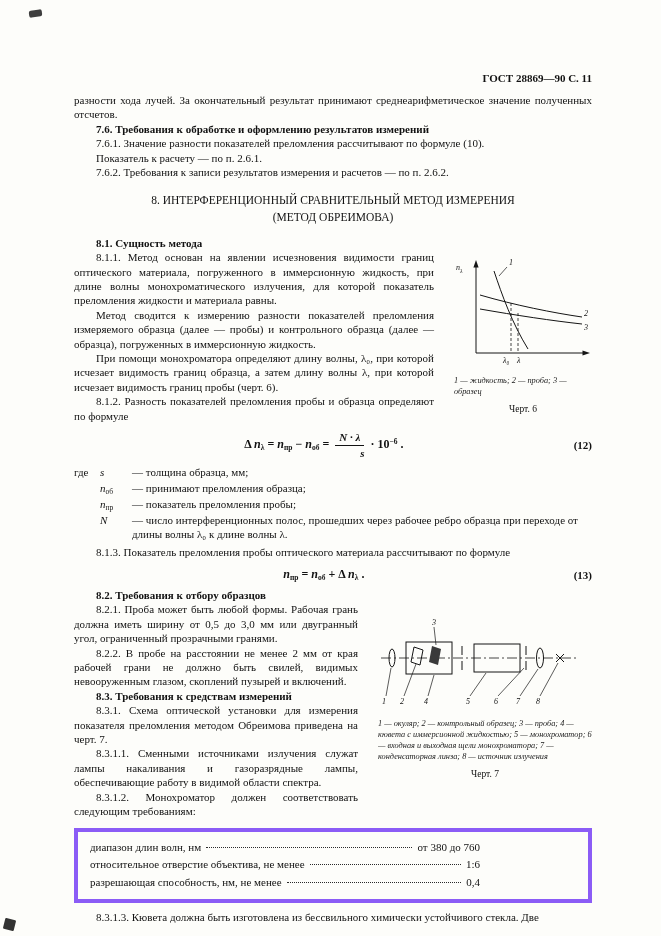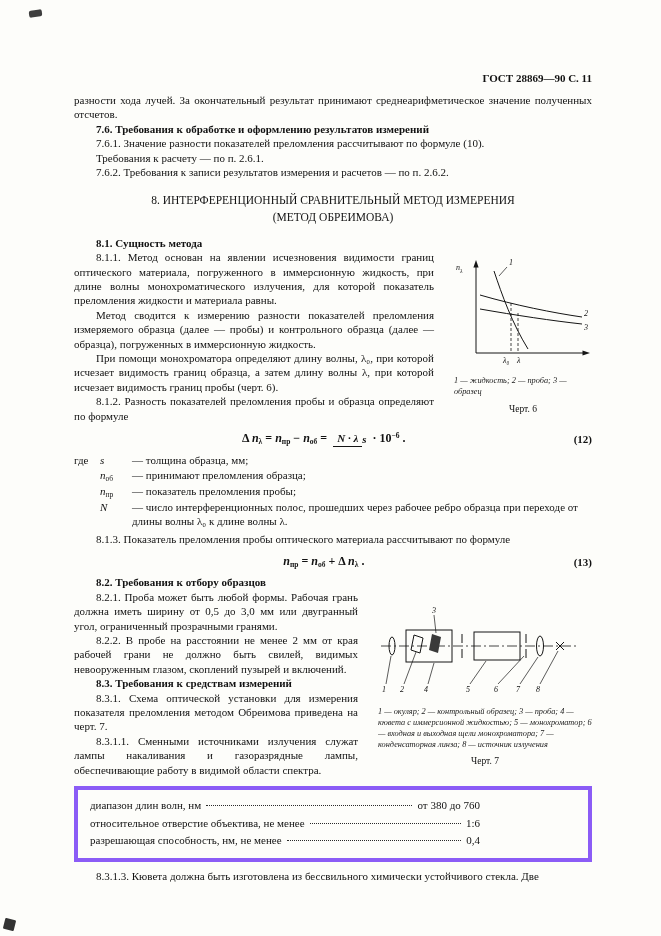--- a/index.html
+++ b/index.html
@@ -31,21 +31,21 @@
 
   .fig-caption { font-size:8.3px; font-style:italic; line-height:1.32; margin-top:5px; text-align:left; color:#1a1a1a; }
   .fig-number { font-size:9.5px; text-align:center; margin-top:6px; }
 
   .formula-row { display:flex; align-items:center; margin:8px 0 6px;font-weight:bold; }
   .formula { flex:1 1 auto; text-align:center; font-size:12px; }
   .formula-num { flex:0 0 auto; font-size:11px; }
   .v { font-style:italic; }
   sub { font-size:7.5px; vertical-align:-2px; }
   sup { font-size:7.5px; vertical-align:4px; }
-  .frac { display:inline-flex; flex-direction:row; vertical-align:middle; text-align:right; margin:0 3px; font-style:italic; font-size:11px; line-height:1.15; }
+  .frac { display:inline-flex; flex-direction:column; vertical-align:middle; text-align:right; margin:0 3px; font-style:italic; font-size:11px; line-height:1.15; }
   .fr-num { border-bottom:1px solid #121212; padding:0 4px 1px; }
   .fr-den { padding-top:1px; }
 
   .where { display:grid; grid-template-columns:26px 32px 1fr; font-size:11px; line-height:1.31; margin:2px 0 3px; }
   .w-term sub { font-size:7.5px; }
 
   .spec-box { border:4px solid #8b5cf6; margin:9px 0 7px; padding:7px 12px 8px 12px; }
   .spec-row { display:flex; align-items:baseline; font-size:11px; line-height:1.6; }
   .spec-label { flex:0 0 auto; }
   .spec-leader { flex:1 1 auto; border-bottom:1.5px dotted #2a2a2a; margin:0 5px; transform:translateY(-3px); }
@@ -66,21 +66,21 @@
 
   <div class="content">
 
     <div class="doc-header">
       <span>ГОСТ 28869—90 С. 11</span>
     </div>
 
     <p class="body-p">разности хода лучей. За окончательный результат принимают среднеарифметическое значение полученных отсчетов.</p>
     <p class="body-p indent bold">7.6. Требования к обработке и оформлению результатов измерений</p>
     <p class="body-p indent">7.6.1. Значение разности показателей преломления рассчитывают по формуле (10).</p>
-    <p class="body-p indent">Требования к расчету — по п. 2.6.1.</p>
+    <p class="body-p indent">Показатель к расчету — по п. 2.6.1.</p>
     <p class="body-p indent">7.6.2. Требования к записи результатов измерения и расчетов — по п. 2.6.2.</p>
 
     <div class="section-title">
       <div>8. ИНТЕРФЕРЕНЦИОННЫЙ СРАВНИТЕЛЬНЫЙ МЕТОД ИЗМЕРЕНИЯ</div>
       <div>(МЕТОД ОБРЕИМОВА)</div>
     </div>
 
     <p class="body-p indent bold">8.1. Сущность метода</p>
 
     <div class="two-col">
@@ -154,20 +154,21 @@
 
     <p class="body-p indent bold">8.2. Требования к отбору образцов</p>
 
     <div class="two-col">
       <div class="col-text">
         <p class="body-p indent">8.2.1. Проба может быть любой формы. Рабочая грань должна иметь ширину от 0,5 до 3,0 мм или двугранный угол, ограниченный прозрачными гранями.</p>
         <p class="body-p indent">8.2.2. В пробе на расстоянии не менее 2 мм от края рабочей грани не должно быть свилей, видимых невооруженным глазом, скоплений пузырей и включений.</p>
         <p class="body-p indent bold">8.3. Требования к средствам измерений</p>
         <p class="body-p indent">8.3.1. Схема оптической установки для измерения показателя преломления методом Обреимова приведена на черт. 7.</p>
         <p class="body-p indent">8.3.1.1. Сменными источниками излучения служат лампы накаливания и газоразрядные лампы, обеспечивающие работу в видимой области спектра.</p>
+        <p class="body-p indent">8.3.1.2. Монохроматор должен соответствовать следующим требованиям:</p>
       </div>
 
       <div class="col-fig fig7col">
         <svg width="214" height="94" viewBox="0 0 214 94">
           <line class="axdash" x1="3" y1="42" x2="200" y2="42"></line>
           <ellipse class="k" cx="14" cy="42" rx="3" ry="9"></ellipse>
           <rect class="k" x="28" y="26" width="46" height="32"></rect>
           <path class="k" d="M36,31 l9,3 -3,15 -9,-3 z"></path>
           <path d="M54,30 l9,3 -3,16 -9,-3 z" fill="#3a3a3a"></path>
           <line class="k" x1="84" y1="30" x2="84" y2="39"></line>

